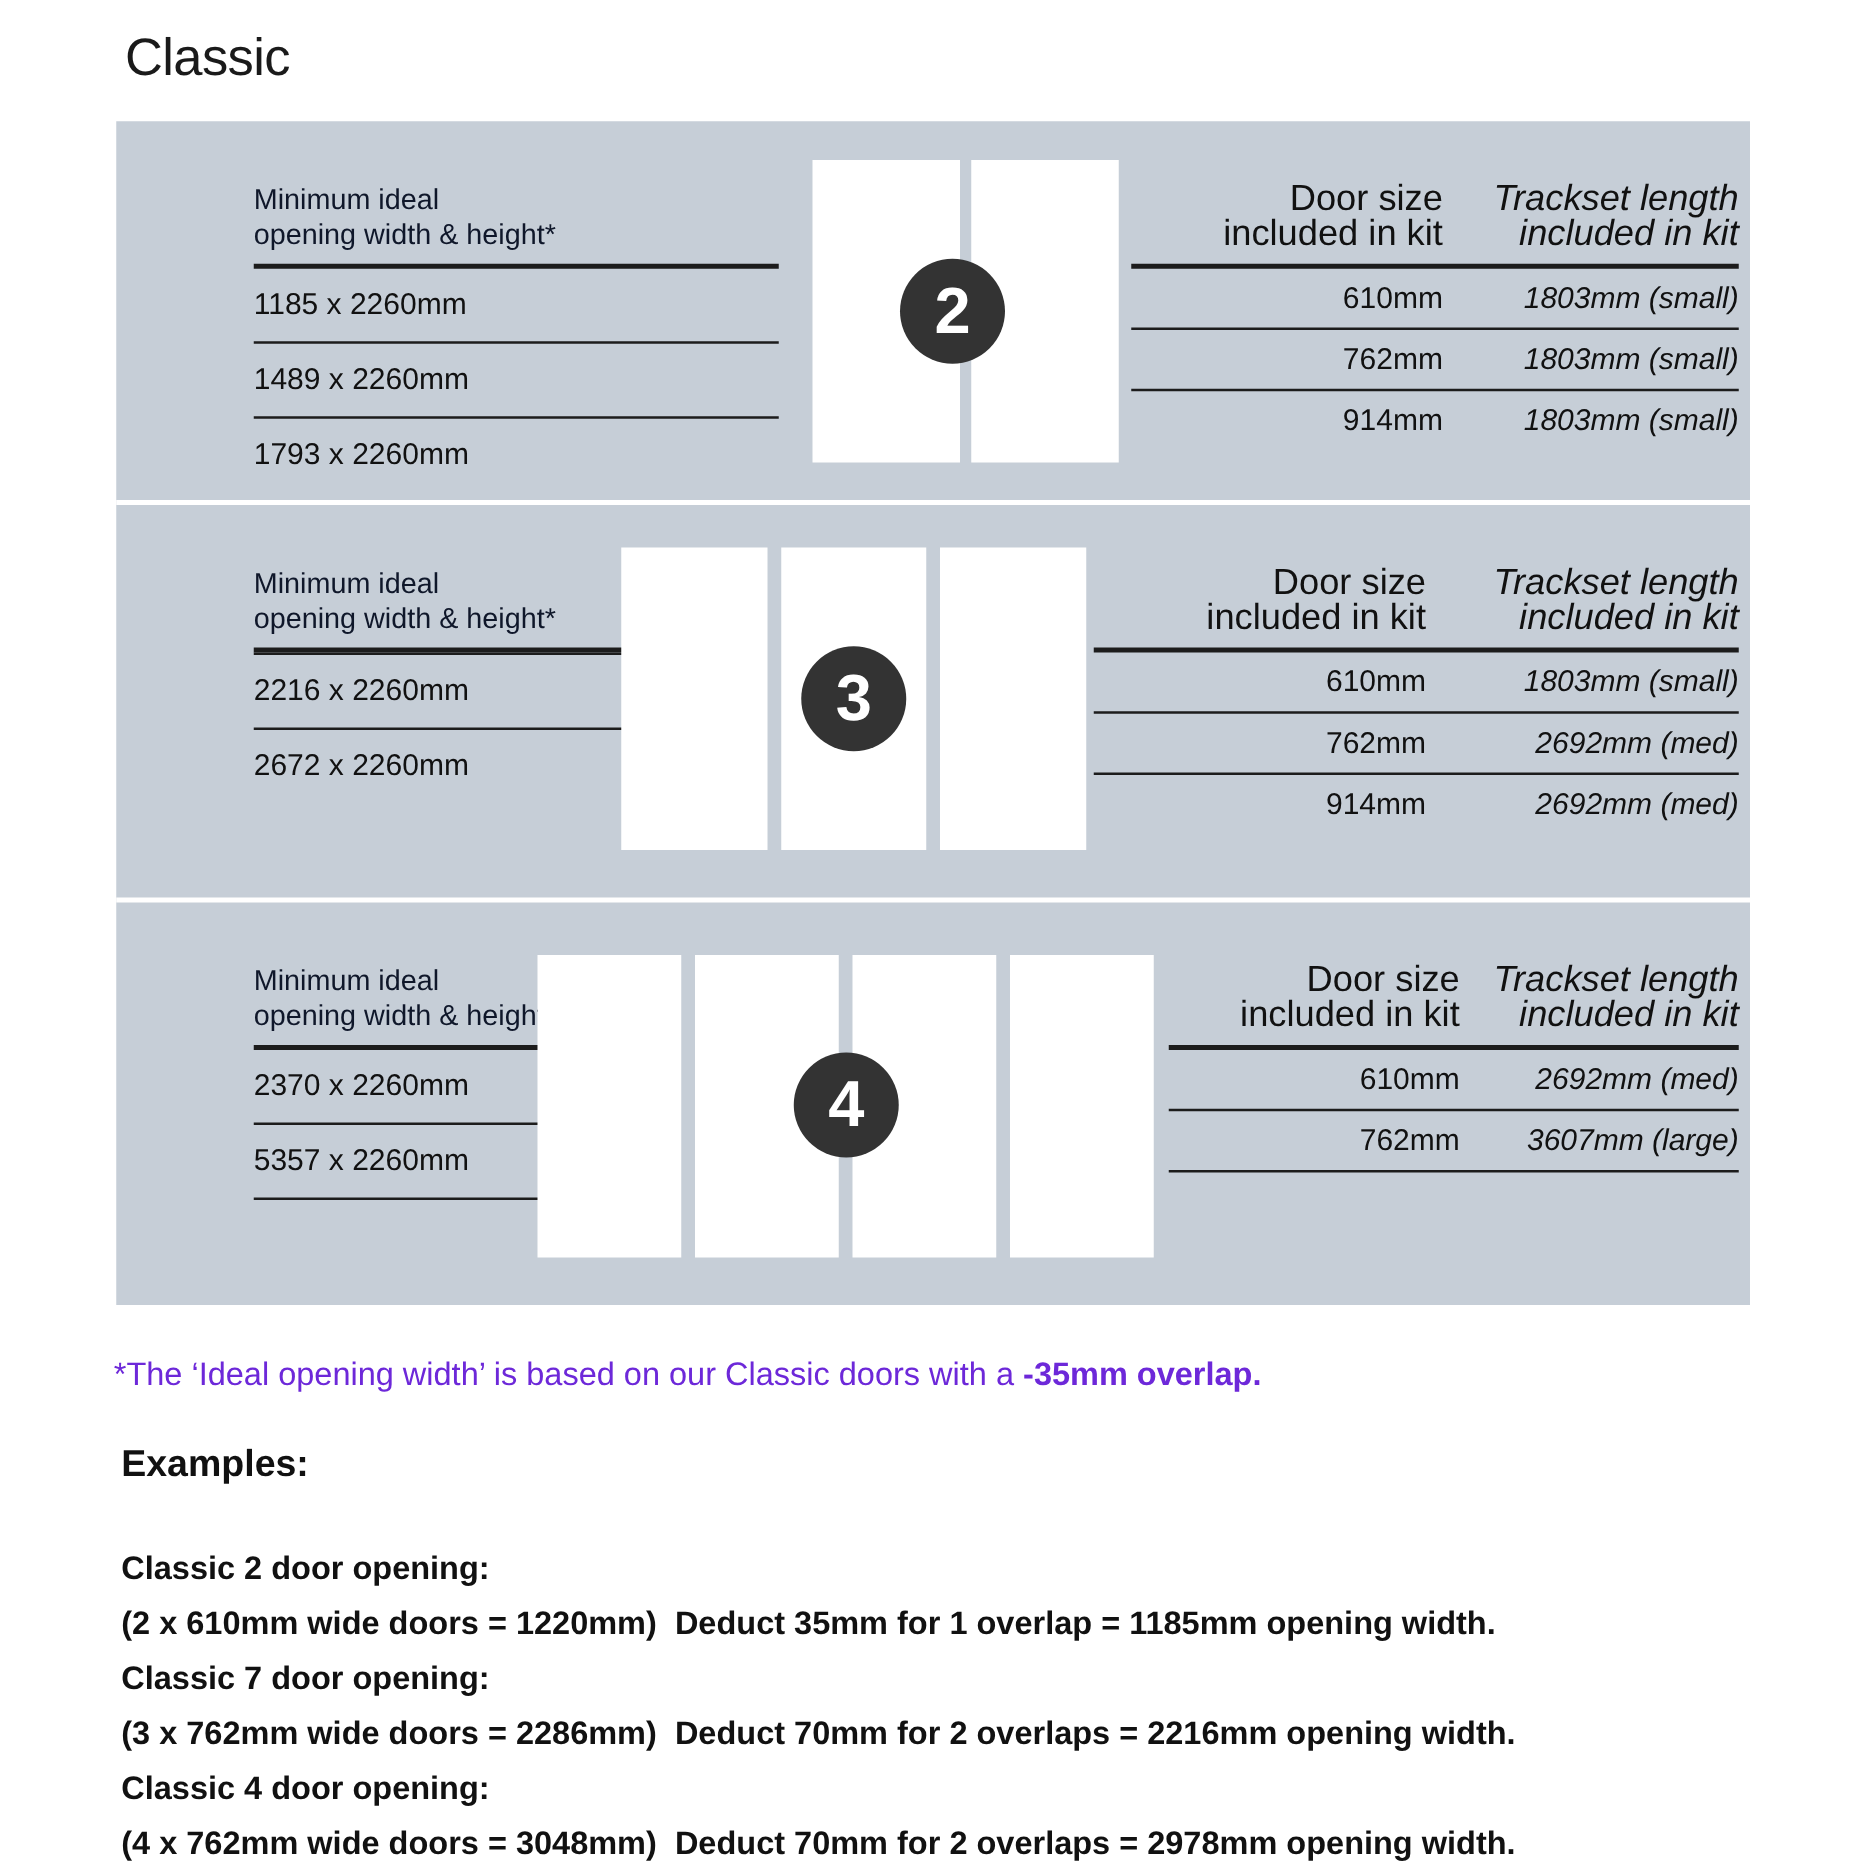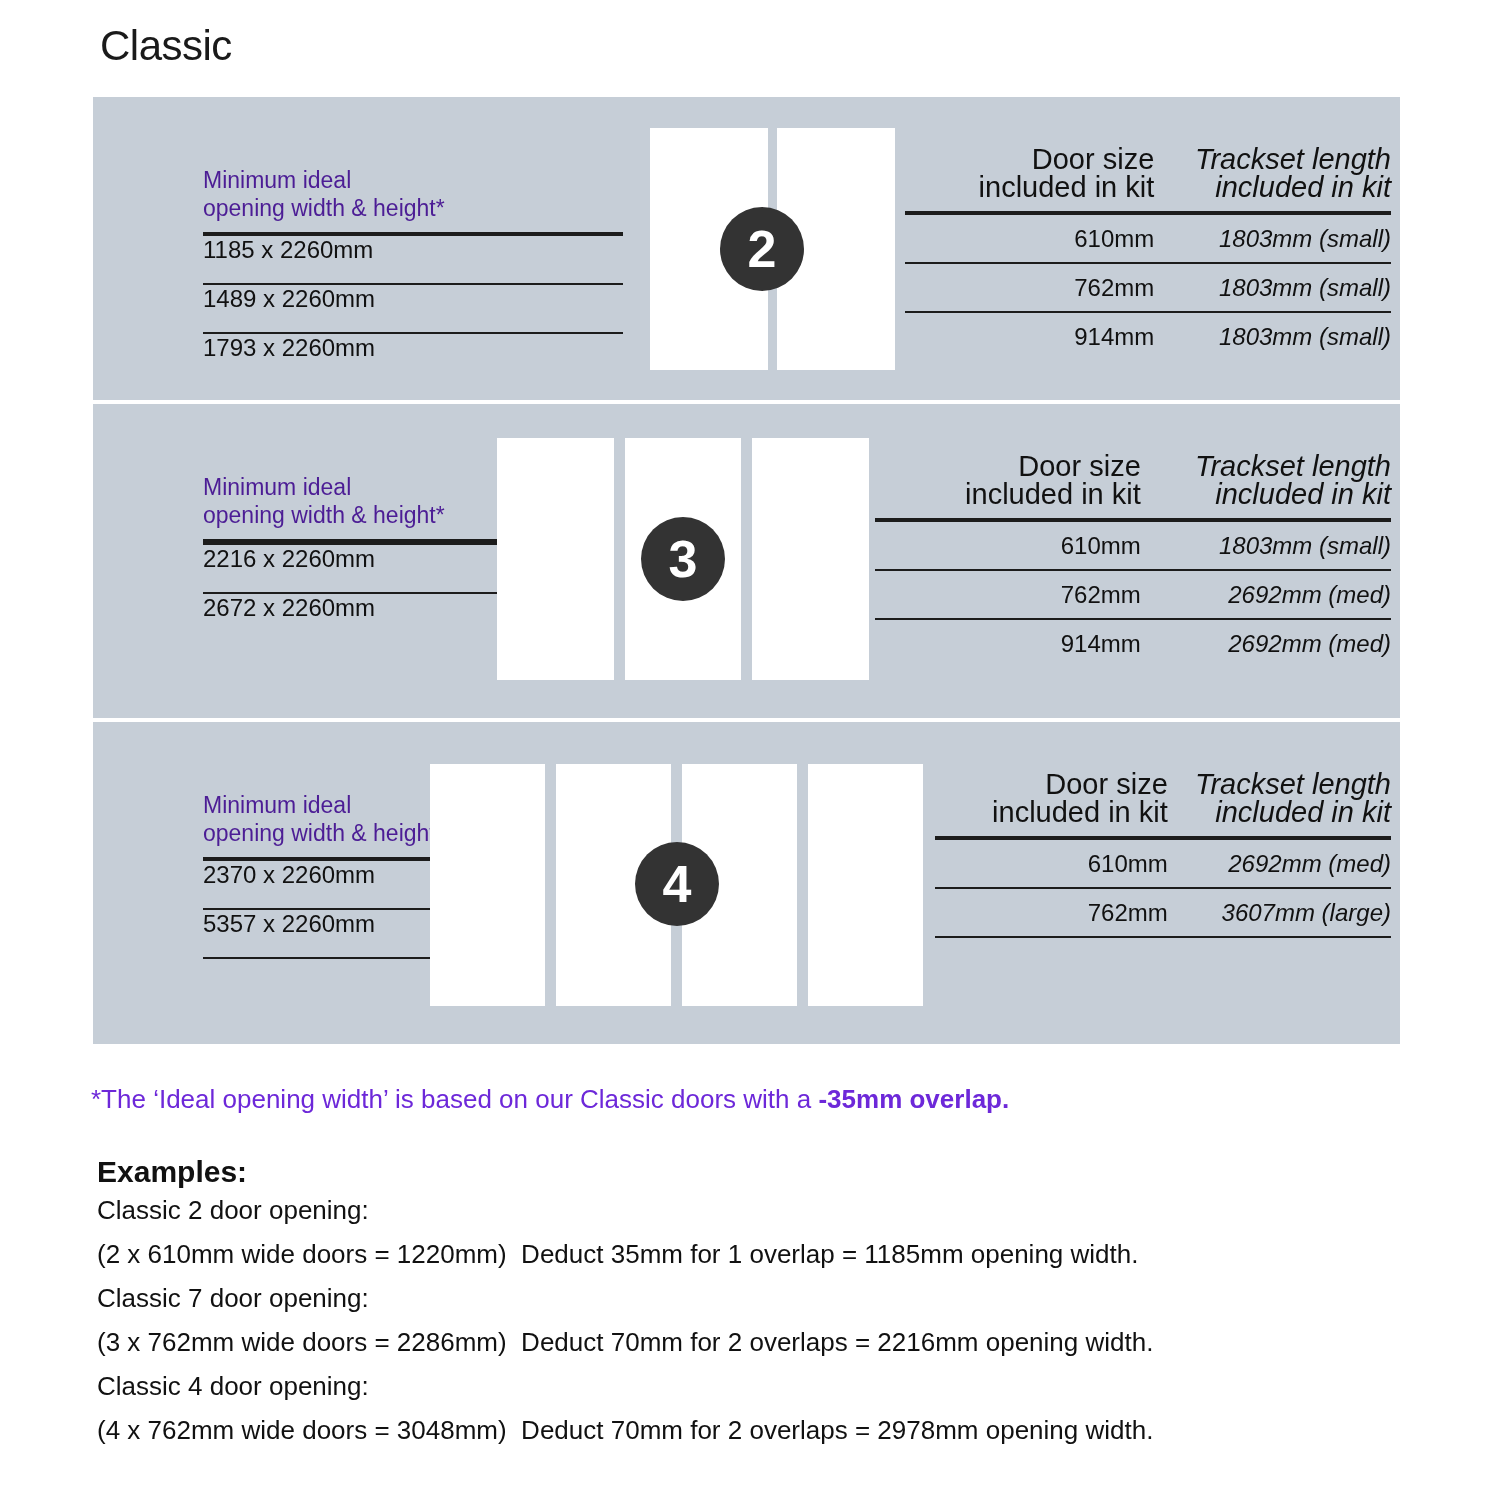--- a/index.html
+++ b/index.html
@@ -58,39 +58,38 @@
   .section.s3 { top: 625px; height: 322px; }
 
   .tbl {
     position: absolute;
     box-sizing: border-box;
   }
   .tbl .hdr {
     font-size: 23px;
     line-height: 28px;
     font-weight: 400;
-    color: #4c1d95;
+    color: #0f172a;
     white-space: pre-line;
-    margin-top: 21px;
   }
   .tbl.left .hdr { text-align: left; }
 
   .rule-thick {
     height: 4px;
     background: #1c1c1c;
   }
   .rule-thin {
     height: 2px;
     background: #1c1c1c;
   }
 
   .rowline {
     display: flex;
-    align-items: flex-start;
-    height: 47px;
+    align-items: center;
+    height: 58px;
     font-size: 24px;
     color: #111111;
   }
   .rowline .cell-left {
     flex: 0 0 auto;
     text-align: left;
   }
 
   
   .tbl.left { left: 110px; }
@@ -153,22 +152,23 @@
     position: absolute;
     left: 97px;
     top: 1155px;
     font-size: 30px;
     font-weight: 700;
     color: #111111;
   }
   .examples {
     position: absolute;
     left: 97px;
-    top: 1188px;
+    top: 1232px;
     width: 1340px;
+    font-weight: bold;
   }
   .examples .exline {
     font-size: 26px;
     line-height: 44px;
     color: #111111;
     white-space: pre;
   }
 </style>
 </head>
 <body>

